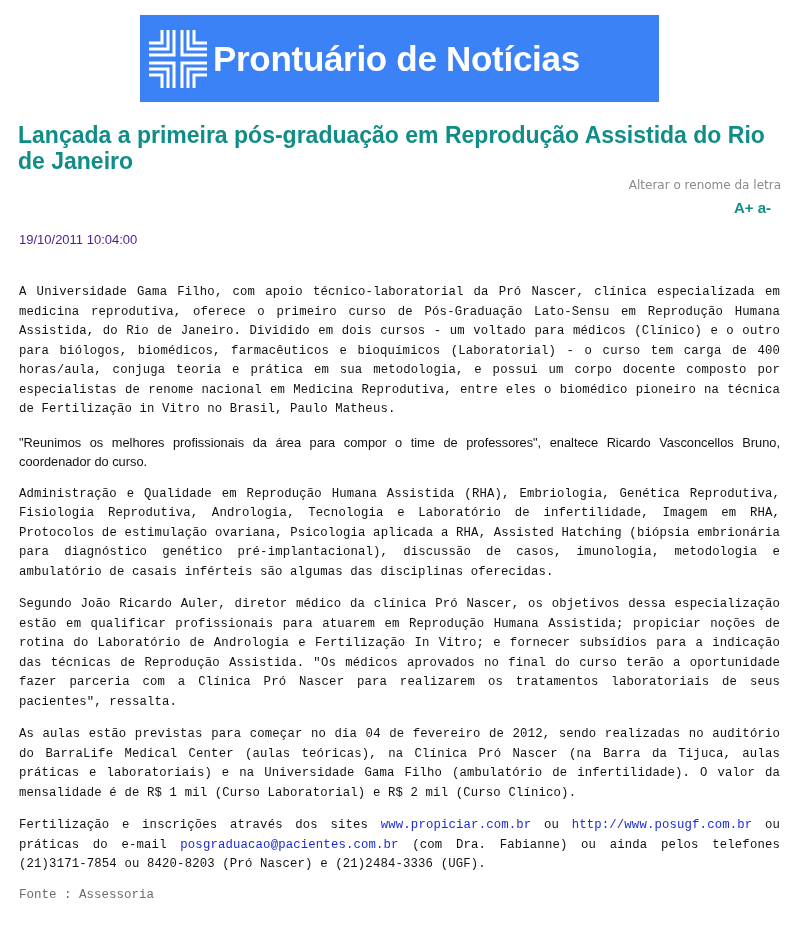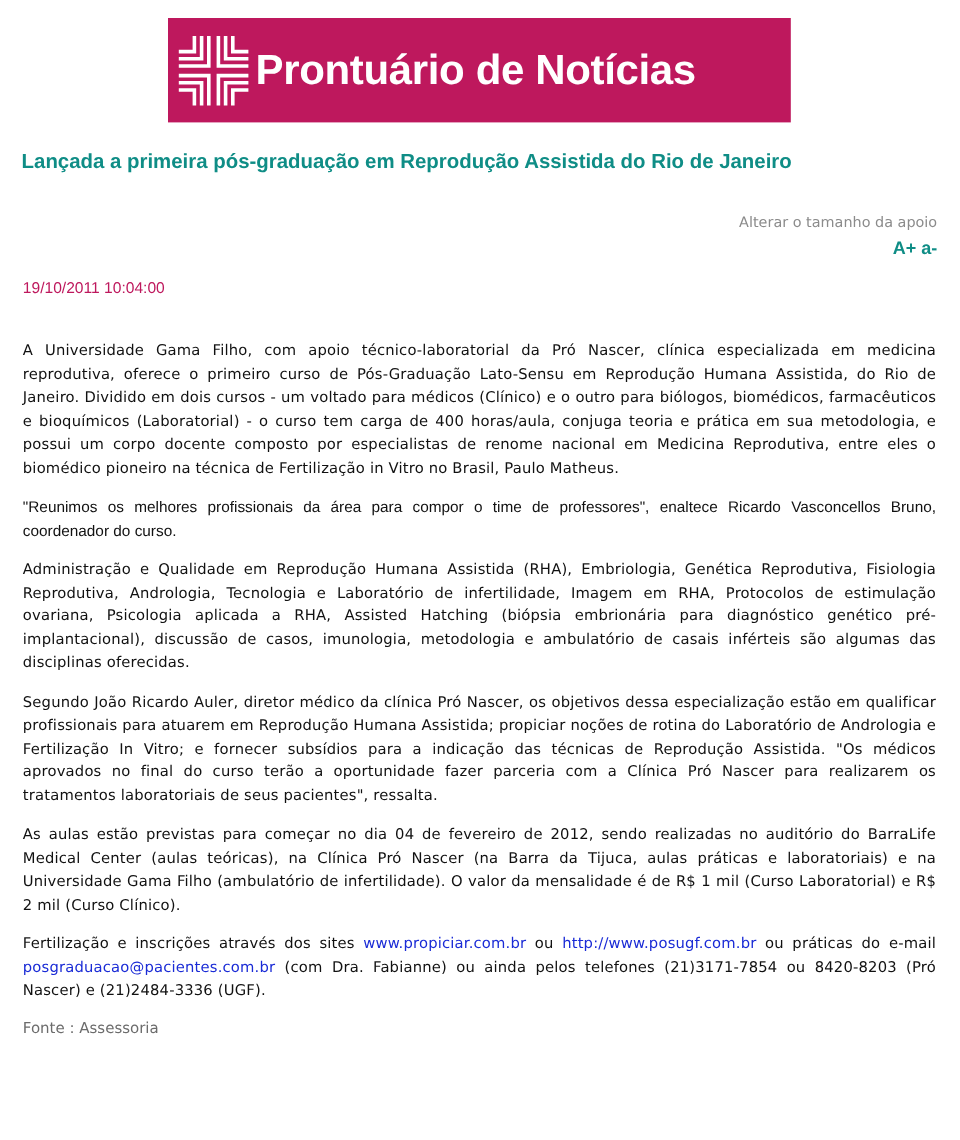--- a/index.html
+++ b/index.html
@@ -1,29 +1,29 @@
 <!DOCTYPE html>
 <html><head>
 <meta charset="utf-8">
 <style>
   html, body { margin: 0; padding: 0; background: #ffffff; }
   body { width: 800px; height: 950px; overflow: hidden; position: relative; font-family: "DejaVu Sans", sans-serif; color: #111; }
-  .banner { position: absolute; left: 140px; top: 15px; width: 519px; height: 87px; background: #be185d; display: flex; align-items: center; }
+  .banner { position: absolute; left: 140px; top: 15px; width: 519px; height: 87px; background: #3b82f6; display: flex; align-items: center; }
   .banner .logo { width: 62px; height: 62px; margin-left: 7px; margin-right: 4px; }
   .banner .brand { color: #ffffff; font-family: "Liberation Sans", sans-serif; font-weight: bold; font-size: 35px; letter-spacing: -0.3px; white-space: nowrap; }
-  .headline { position: absolute; left: 18px; top: 122px; width: 770px; margin: 0; color: #0f8d86; font-family: "Liberation Sans", sans-serif; font-weight: bold; font-size: 17px; line-height: 26px; }
+  .headline { position: absolute; left: 18px; top: 122px; width: 770px; margin: 0; color: #0f8d86; font-family: "Liberation Sans", sans-serif; font-weight: bold; font-size: 23px; line-height: 26px; }
   .fontsize-label { position: absolute; right: 19px; top: 178px; color: #8b8b8b; font-size: 12px; }
-  .fontsize-controls { position: absolute; right: 19px; top: 199px; color: #0f8d86; font-family: "Liberation Sans", sans-serif; font-weight: bold; font-size: 15px; }
+  .fontsize-controls { position: absolute; right: 29px; top: 199px; color: #0f8d86; font-family: "Liberation Sans", sans-serif; font-weight: bold; font-size: 15px; }
   .fontsize-controls span { cursor: pointer; }
-  .dateline { position: absolute; left: 19px; top: 232px; font-family: "Liberation Sans", sans-serif; font-size: 13px; color: #be185d; }
+  .dateline { position: absolute; left: 19px; top: 232px; font-family: "Liberation Sans", sans-serif; font-size: 13px; color: #4c1d95; }
   .article { position: absolute; left: 19px; top: 283px; width: 761px; }
-  .article p { margin: 0 0 13px 0; font-size: 12.3px; line-height: 19.5px; text-align: justify; letter-spacing: 0.15px; }
+  .article p { margin: 0 0 13px 0; font-size: 12.3px; line-height: 19.5px; text-align: justify; letter-spacing: 0.15px; font-family: Liberation Mono, monospace; }
   .article p.narrow { font-family: "Liberation Sans", sans-serif; font-size: 12.8px; letter-spacing: 0; }
   .article a { color: #1a2bd6; text-decoration: none; }
-  .source { font-size: 12.5px; color: #6c6c6c; margin-top: 4px; }
+  .source { font-size: 12.5px; color: #6c6c6c; margin-top: 4px; font-family: Liberation Mono, monospace; }
 </style>
 </head>
 <body>
 
 <div class="banner">
   <svg class="logo" viewBox="0 0 62 62">
     <g fill="none" stroke="#ffffff" stroke-width="3">
 
       <path d="M27 2 V27 H2"></path>
       <path d="M21 2 V21 H2"></path>
@@ -40,21 +40,21 @@
       <path d="M35 60 V35 H60"></path>
       <path d="M41 60 V41 H60"></path>
       <path d="M47 60 V47 H60"></path>
     </g>
   </svg>
   <span class="brand">Prontuário de Notícias</span>
 </div>
 
 <h1 class="headline">Lançada a primeira pós-graduação em Reprodução Assistida do Rio de Janeiro</h1>
 
-<div class="fontsize-label">Alterar o tamanho da apoio</div>
+<div class="fontsize-label">Alterar o renome da letra</div>
 <div class="fontsize-controls">
   <span>A+</span>
   <span>a-</span>
 </div>
 
 <div class="dateline">19/10/2011 10:04:00</div>
 
 <div class="article">
   <p>A Universidade Gama Filho, com apoio técnico-laboratorial da Pró Nascer, clínica especializada em medicina reprodutiva, oferece o primeiro curso de Pós-Graduação Lato-Sensu em Reprodução Humana Assistida, do Rio de Janeiro. Dividido em dois cursos - um voltado para médicos (Clínico) e o outro para biólogos, biomédicos, farmacêuticos e bioquímicos (Laboratorial) - o curso tem carga de 400 horas/aula, conjuga teoria e prática em sua metodologia, e possui um corpo docente composto por especialistas de renome nacional em Medicina Reprodutiva, entre eles o biomédico pioneiro na técnica de Fertilização in Vitro no Brasil, Paulo Matheus.</p>
   <p class="narrow">"Reunimos os melhores profissionais da área para compor o time de professores", enaltece Ricardo Vasconcellos Bruno, coordenador do curso.</p>

